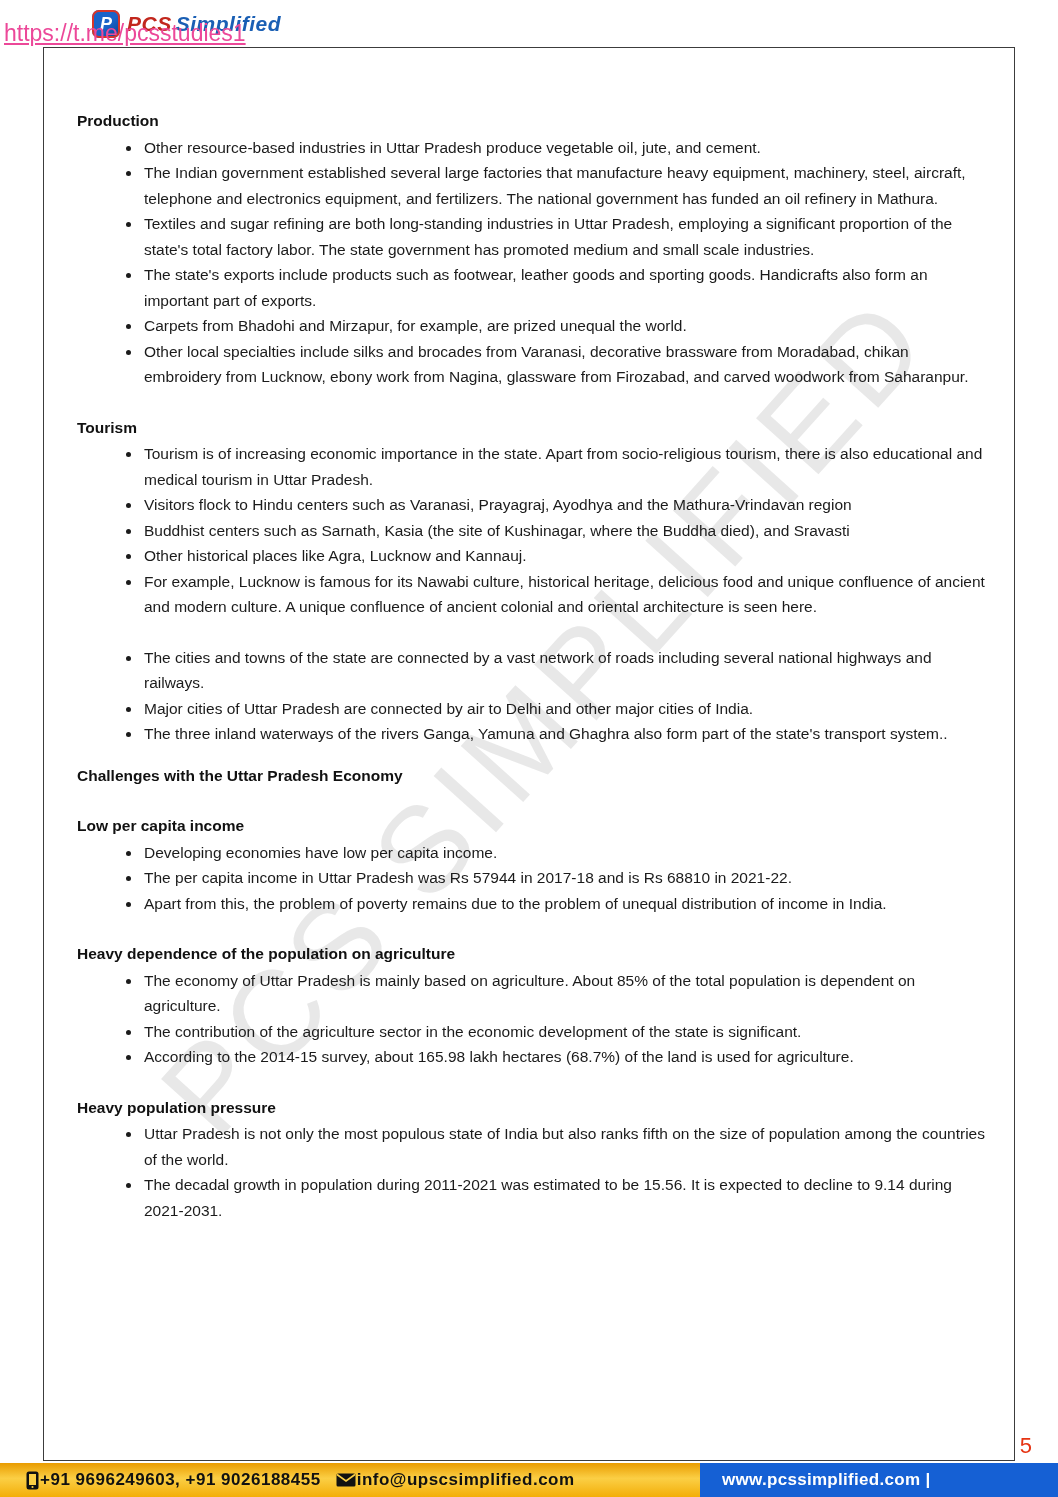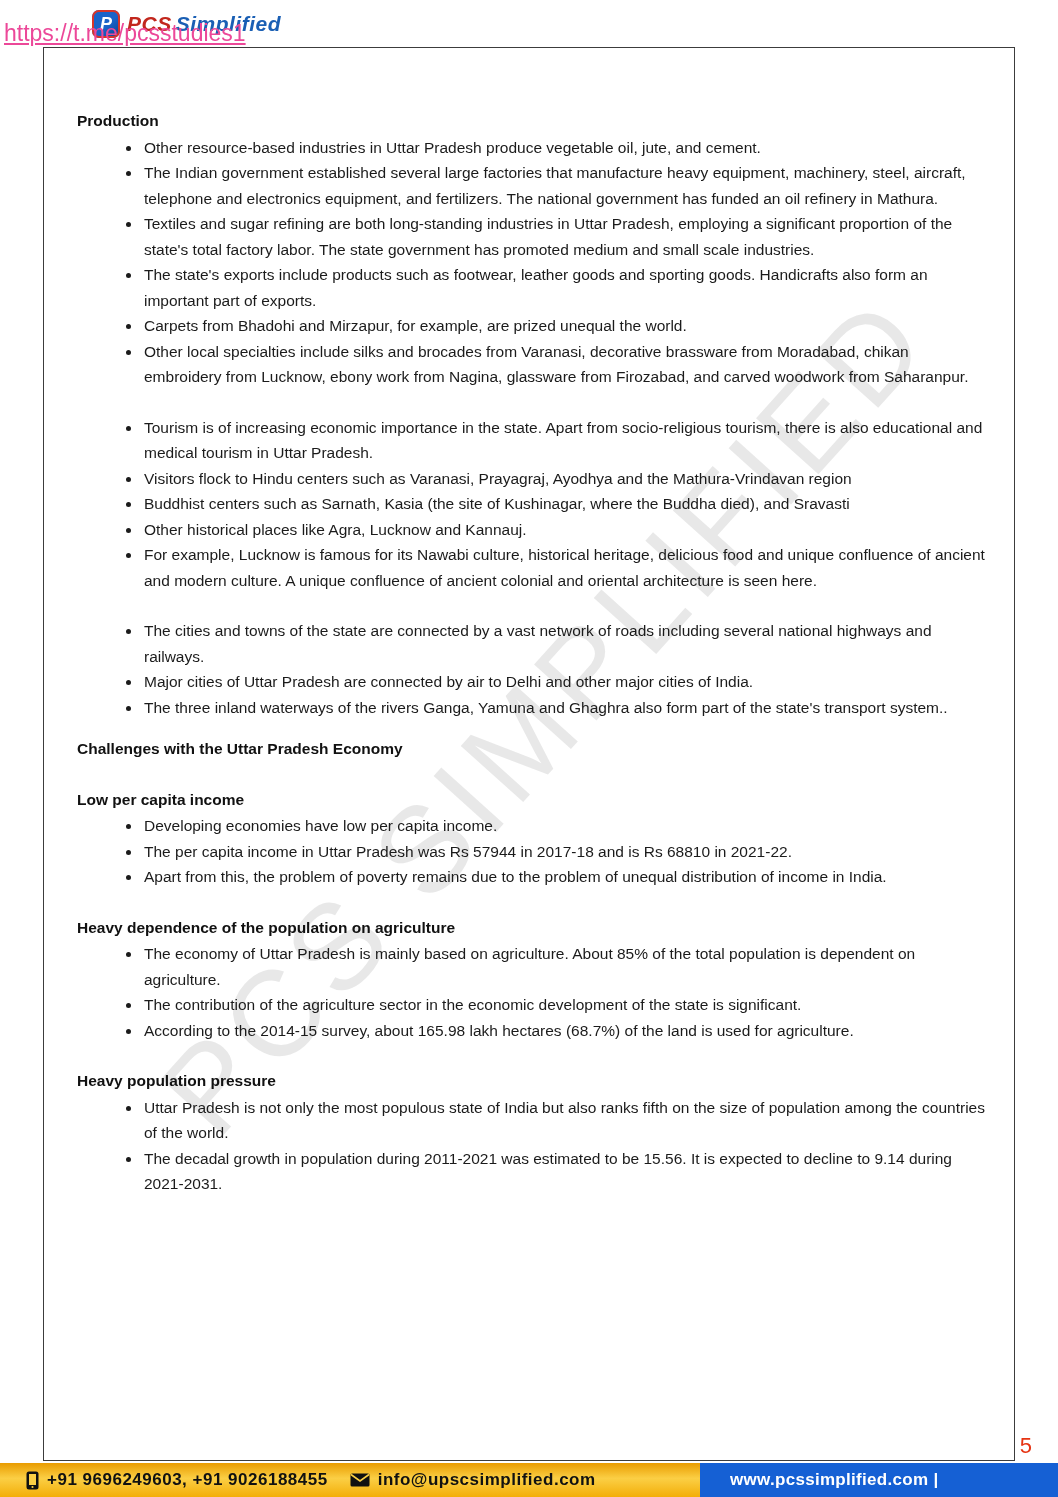--- a/index.html
+++ b/index.html
@@ -52,26 +52,26 @@
   .page-number{
     position:absolute;right:26px;bottom:38px;color:#e63312;font-size:22px;z-index:2;
   }
   
   .footer{
     position:absolute;left:0;bottom:0;width:1058px;height:34px;display:flex;z-index:3;
   }
   .footer-left{
     flex:0 0 700px;box-sizing:border-box;
     background:linear-gradient(180deg,#e99c00 0%,#fbcf45 45%,#f3ae08 100%);
-    display:flex;align-items:center;gap:8px;padding-left:26px;
+    display:flex;align-items:center;gap:1px;padding-left:26px;
     color:#111;font-weight:bold;font-size:17px;letter-spacing:.5px;
   }
   .footer-right{
     flex:1;background:#1560d4;color:#ffffff;font-weight:bold;font-size:17px;
-    display:flex;align-items:center;padding-left:30px;letter-spacing:.3px;
+    display:flex;align-items:center;padding-left:22px;letter-spacing:.3px;
   }
   .f-icon{display:inline-flex;align-items:center;justify-content:center;}
 </style>
 </head>
 <body>
 
 <div class="logo">
   <span class="logo-icon">P</span>
   <span class="logo-text">
     <span class="pcs">PCS</span><span class="simplified">Simplified</span>
@@ -89,20 +89,21 @@
       <ul class="bullets">
         <li>Other resource-based industries in Uttar Pradesh produce vegetable oil, jute, and cement.</li>
         <li>The Indian government established several large factories that manufacture heavy equipment, machinery, steel, aircraft, telephone and electronics equipment, and fertilizers. The national government has funded an oil refinery in Mathura.</li>
         <li>Textiles and sugar refining are both long-standing industries in Uttar Pradesh, employing a significant proportion of the state's total factory labor. The state government has promoted medium and small scale industries.</li>
         <li>The state's exports include products such as footwear, leather goods and sporting goods. Handicrafts also form an important part of exports.</li>
         <li>Carpets from Bhadohi and Mirzapur, for example, are prized unequal the world.</li>
         <li>Other local specialties include silks and brocades from Varanasi, decorative brassware from Moradabad, chikan embroidery from Lucknow, ebony work from Nagina, glassware from Firozabad, and carved woodwork from Saharanpur.</li>
       </ul>
     </div>
     <div class="section">
+      <div class="heading">Tourism</div>
       <ul class="bullets">
         <li>Tourism is of increasing economic importance in the state. Apart from socio-religious tourism, there is also educational and medical tourism in Uttar Pradesh.</li>
         <li>Visitors flock to Hindu centers such as Varanasi, Prayagraj, Ayodhya and the Mathura-Vrindavan region</li>
         <li>Buddhist centers such as Sarnath, Kasia (the site of Kushinagar, where the Buddha died), and Sravasti</li>
         <li>Other historical places like Agra, Lucknow and Kannauj.</li>
         <li>For example, Lucknow is famous for its Nawabi culture, historical heritage, delicious food and unique confluence of ancient and modern culture. A unique confluence of ancient colonial and oriental architecture is seen here.</li>
       </ul>
     </div>
     <div class="section">
       <ul class="bullets">

